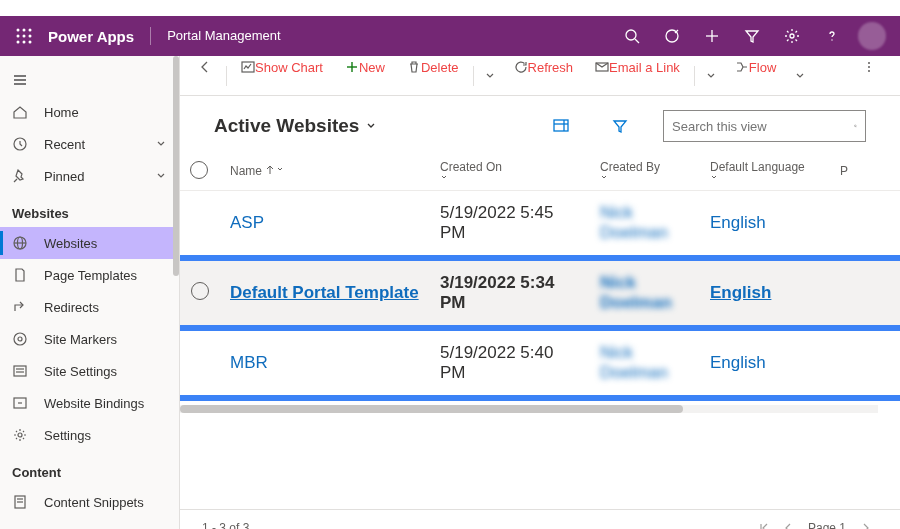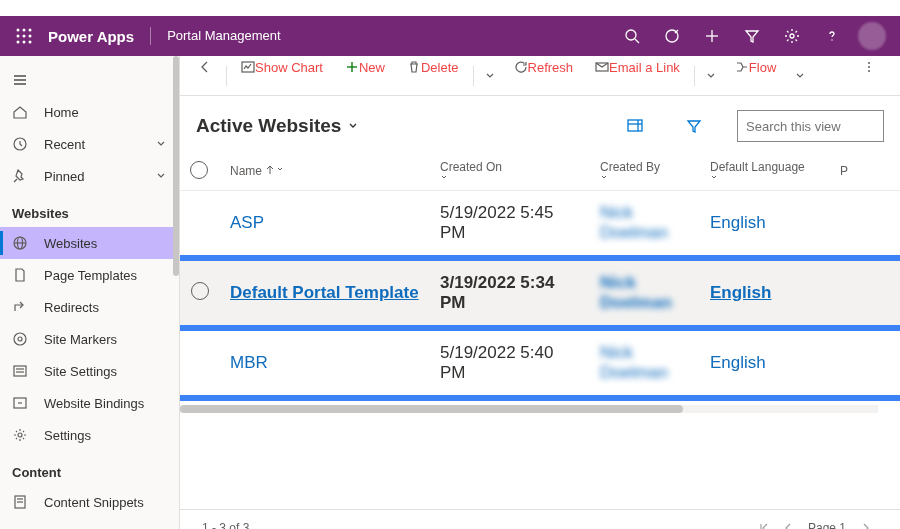--- a/index.html
+++ b/index.html
@@ -23,25 +23,25 @@
 .nav-chev { color: #605e5c; }
 .nav-header { font-weight: 600; padding: 14px 12px 6px; font-size: 13px; }
 .main { flex: 1; display: flex; flex-direction: column; overflow: hidden; }
 .cmdbar { height: 40px; border-bottom: 1px solid #e1dfdd; display: flex; align-items: center; padding: 0 8px; gap: 2px; }
 .cmd { display: flex; align-items: flex-start; gap: 0; padding: 0 10px; height: 32px; cursor: pointer; color: #ef4444; border-radius: 2px; }
 .cmd .ico { color: #605e5c; }
 .cmd.new .ico { color: #107c10; }
 .cmd-split { width: 24px; display: flex; align-items: center; justify-content: center; cursor: pointer; color: #605e5c; }
 .cmd-sep { width:1px; height:20px; background:#e1dfdd; margin: 0 2px; }
 .more-dots { margin-left: auto; margin-right: 6px; }
-.viewbar { display: flex; align-items: center; padding: 14px 16px 10px; gap: 27px; }
+.viewbar { display: flex; align-items: center; padding: 14px 34px 10px; gap: 27px; }
 .view-title { font-size: 19px; font-weight: 600; display: flex; align-items: center; gap: 6px; cursor: pointer; }
 .vb-spacer { flex: 1; }
 .vb-icon { width: 32px; height: 32px; display: flex; align-items: center; justify-content: center; color: #0078d4; cursor: pointer; }
-.searchbox { width: 147px; height: 32px; border: 1px solid #8a8886; display: flex; align-items: center; padding: 0 8px; gap: 6px; color: #605e5c; }
+.searchbox { width: 203px; height: 32px; border: 1px solid #8a8886; display: flex; align-items: center; padding: 0 8px; gap: 6px; color: #605e5c; }
 .searchbox input { border: none; outline: none; flex: 1; font-size: 13px; background: transparent; }
 .grid { flex: 1; overflow: auto; padding: 0 0 0 0; }
 .grid table { width: 100%; border-collapse: collapse; }
 .grid th { text-align: left; font-weight: 400; font-size: 12px; color: #605e5c; padding: 8px 10px; border-bottom: 1px solid #edebe9; white-space: nowrap; }
 .grid td { padding: 12px 10px; border-bottom: 6px solid #3b82f6; font-size: 17px; vertical-align: middle; }
 .grid tr.row:hover, .grid tr.row.sel { background: #f3f2f1; font-weight: bold; }
 .chk { width: 40px; text-align: center; }
 .chk-circle { width: 18px; height: 18px; border: 1px solid #605e5c; border-radius: 50%; display: inline-block; }
 .link { color: #0f6cbd; cursor: pointer; }
 .link.u { text-decoration: underline; }

